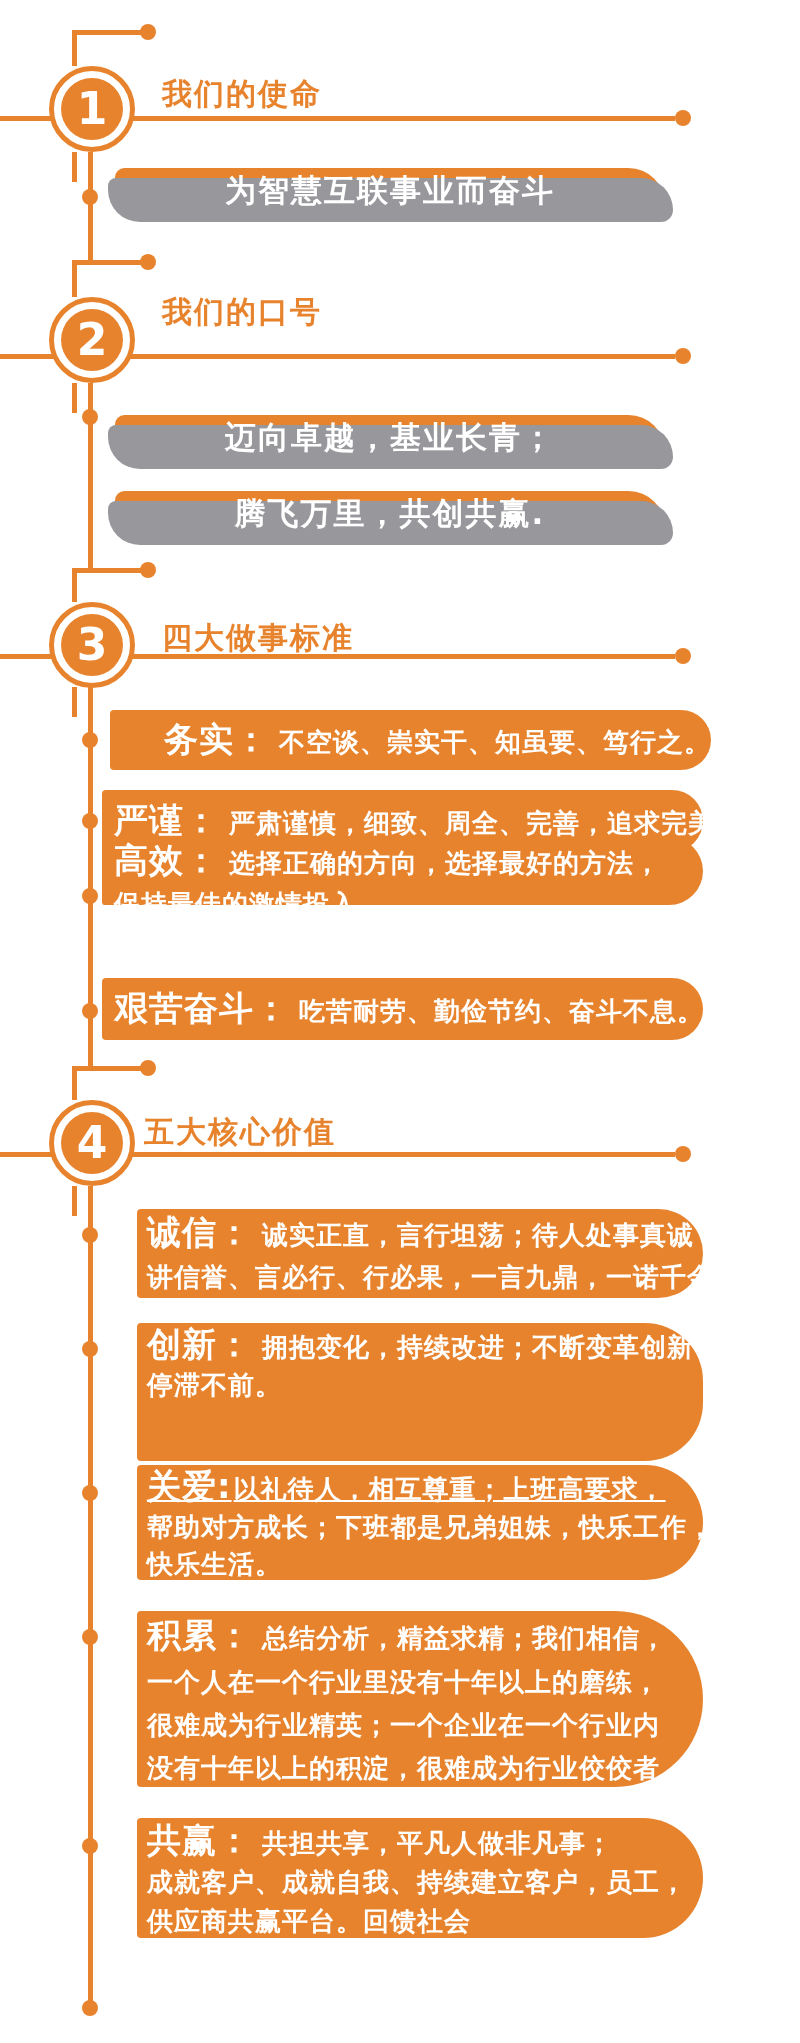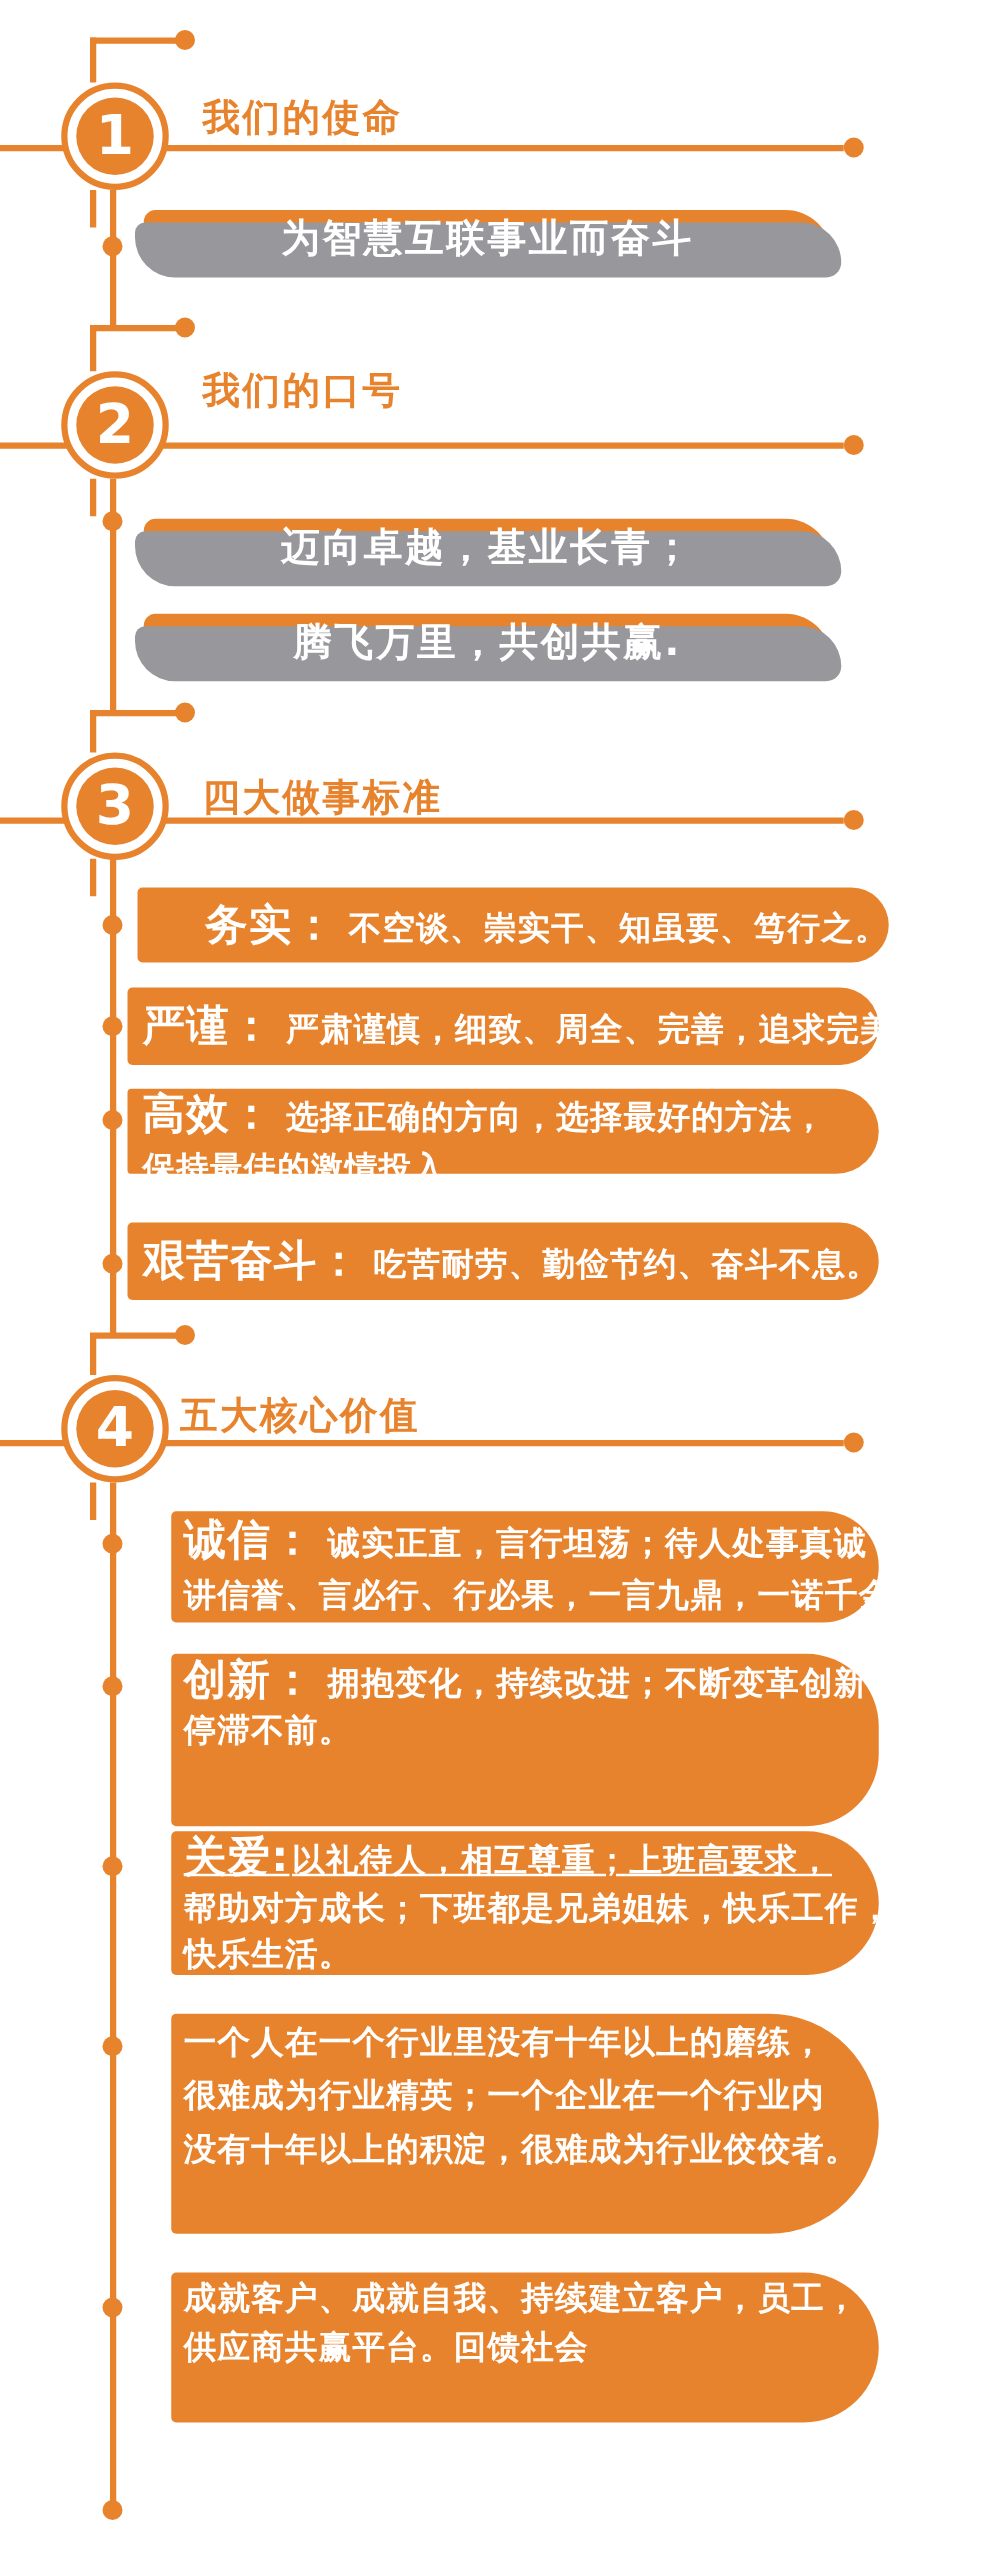--- a/index.html
+++ b/index.html
@@ -131,21 +131,21 @@
 </div>
 
 <div class="obox center-v" style="left:110px;top:710px;width:601px;height:60px;border-radius:4px 30px 30px 4px;justify-content:flex-end;">
   <div class="boxline"><span class="boxlabel">务实：</span><span>不空谈、崇实干、知虽要、笃行之。</span></div>
 </div>
 
 <div class="obox center-v" style="left:102px;top:790px;width:601px;height:62px;border-radius:4px 31px 31px 4px;">
   <div class="boxline"><span class="boxlabel">严谨：</span><span>严肃谨慎，细致、周全、完善，追求完美。</span></div>
 </div>
 
-<div class="obox" style="left:102px;top:871px;width:601px;height:68px;border-radius:4px 44px 44px 4px;padding-top:3px;font-family:Liberation Mono, monospace;">
+<div class="obox" style="left:102px;top:837px;width:601px;height:68px;border-radius:4px 44px 44px 4px;padding-top:3px;">
   <div class="boxline" style="line-height:41px;"><span class="boxlabel">高效：</span><span>选择正确的方向，选择最好的方法，</span></div>
   <div class="boxline" style="line-height:40px;">保持最佳的激情投入。</div>
 </div>
 
 <div class="obox center-v" style="left:102px;top:978px;width:601px;height:62px;border-radius:4px 31px 31px 4px;">
   <div class="boxline"><span class="boxlabel">艰苦奋斗：</span><span>吃苦耐劳、勤俭节约、奋斗不息。</span></div>
 </div>
 
 <div class="obox" style="left:137px;top:1209px;width:566px;height:89px;border-radius:4px 45px 45px 4px;padding-top:2px;padding-left:10px;">
   <div class="boxline" style="line-height:43px;"><span class="boxlabel">诚信：</span><span>诚实正直，言行坦荡；待人处事真诚，</span></div>
@@ -157,21 +157,23 @@
   <div class="boxline" style="line-height:37px;">停滞不前。</div>
 </div>
 
 <div class="obox" style="left:137px;top:1465px;width:566px;height:115px;border-radius:4px 58px 58px 4px;padding-top:2px;padding-left:10px;">
   <div class="boxline" style="line-height:39px;text-decoration:underline;"><span class="boxlabel" style="margin-right:2px;">关爱:</span><span>以礼待人，相互尊重；上班高要求，</span></div>
   <div class="boxline" style="line-height:37px;">帮助对方成长；下班都是兄弟姐妹，快乐工作，</div>
   <div class="boxline" style="line-height:37px;">快乐生活。</div>
 </div>
 
 <div class="obox" style="left:137px;top:1611px;width:566px;height:176px;border-radius:4px 88px 88px 4px;padding-top:2px;padding-left:10px;">
+  <div class="boxline" style="line-height:45px;"><span class="boxlabel">积累：</span><span>总结分析，精益求精；我们相信，</span></div>
   <div class="boxline" style="line-height:43px;">一个人在一个行业里没有十年以上的磨练，</div>
   <div class="boxline" style="line-height:43px;">很难成为行业精英；一个企业在一个行业内</div>
   <div class="boxline" style="line-height:43px;">没有十年以上的积淀，很难成为行业佼佼者。</div>
 </div>
 
 <div class="obox" style="left:137px;top:1818px;width:566px;height:120px;border-radius:4px 60px 60px 4px;padding-top:2px;padding-left:10px;">
+  <div class="boxline" style="line-height:40px;"><span class="boxlabel">共赢：</span><span>共担共享，平凡人做非凡事；</span></div>
   <div class="boxline" style="line-height:39px;">成就客户、成就自我、持续建立客户，员工，</div>
   <div class="boxline" style="line-height:39px;">供应商共赢平台。回馈社会</div>
 </div>
 
 </body></html>

